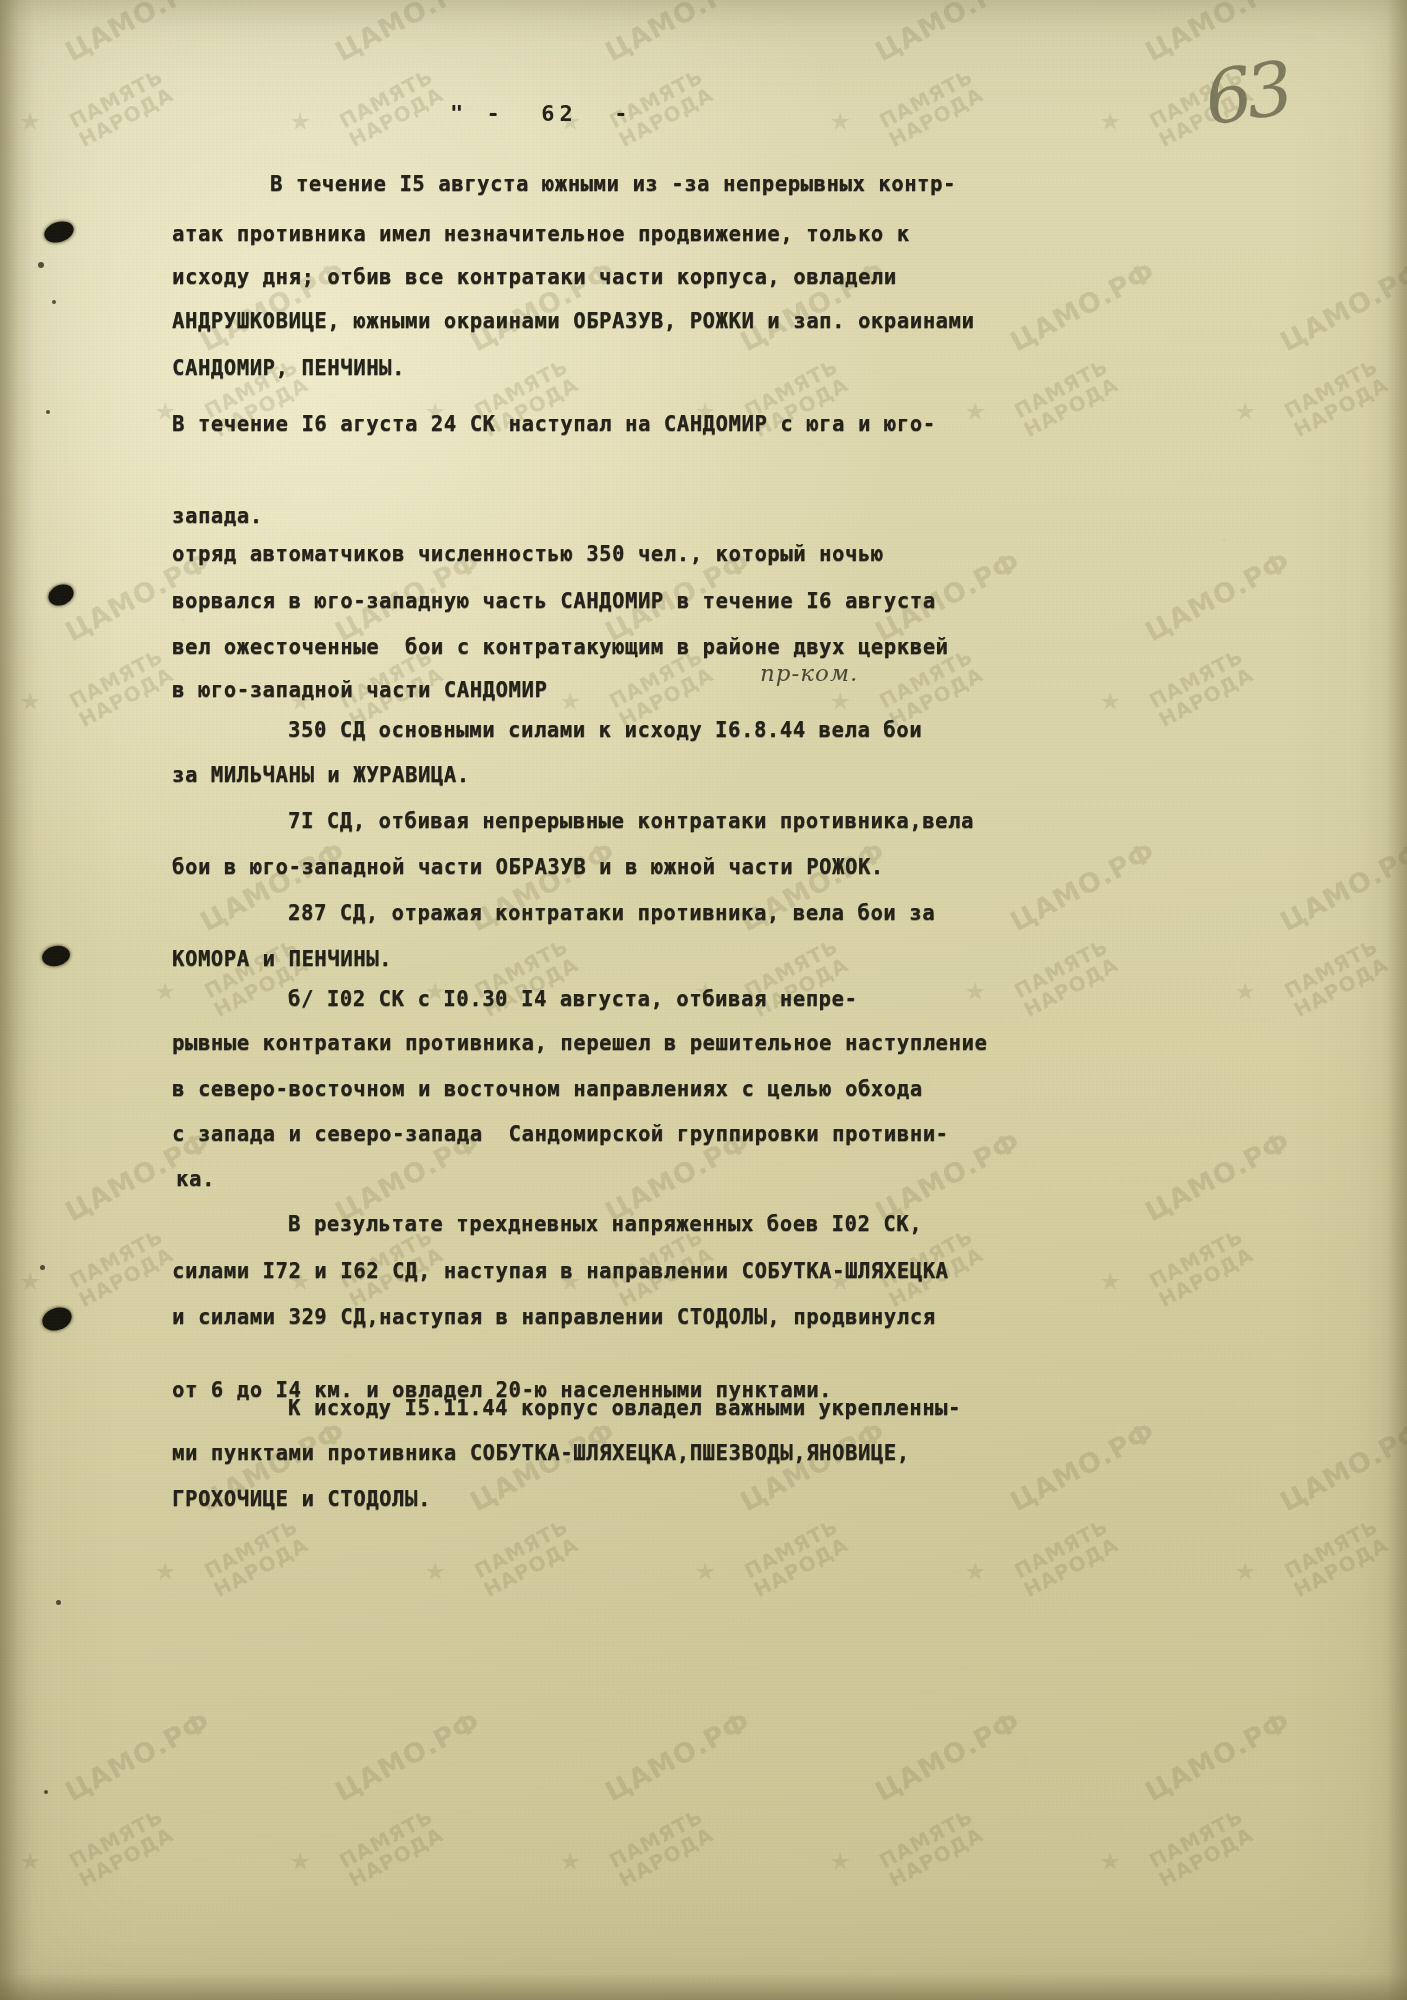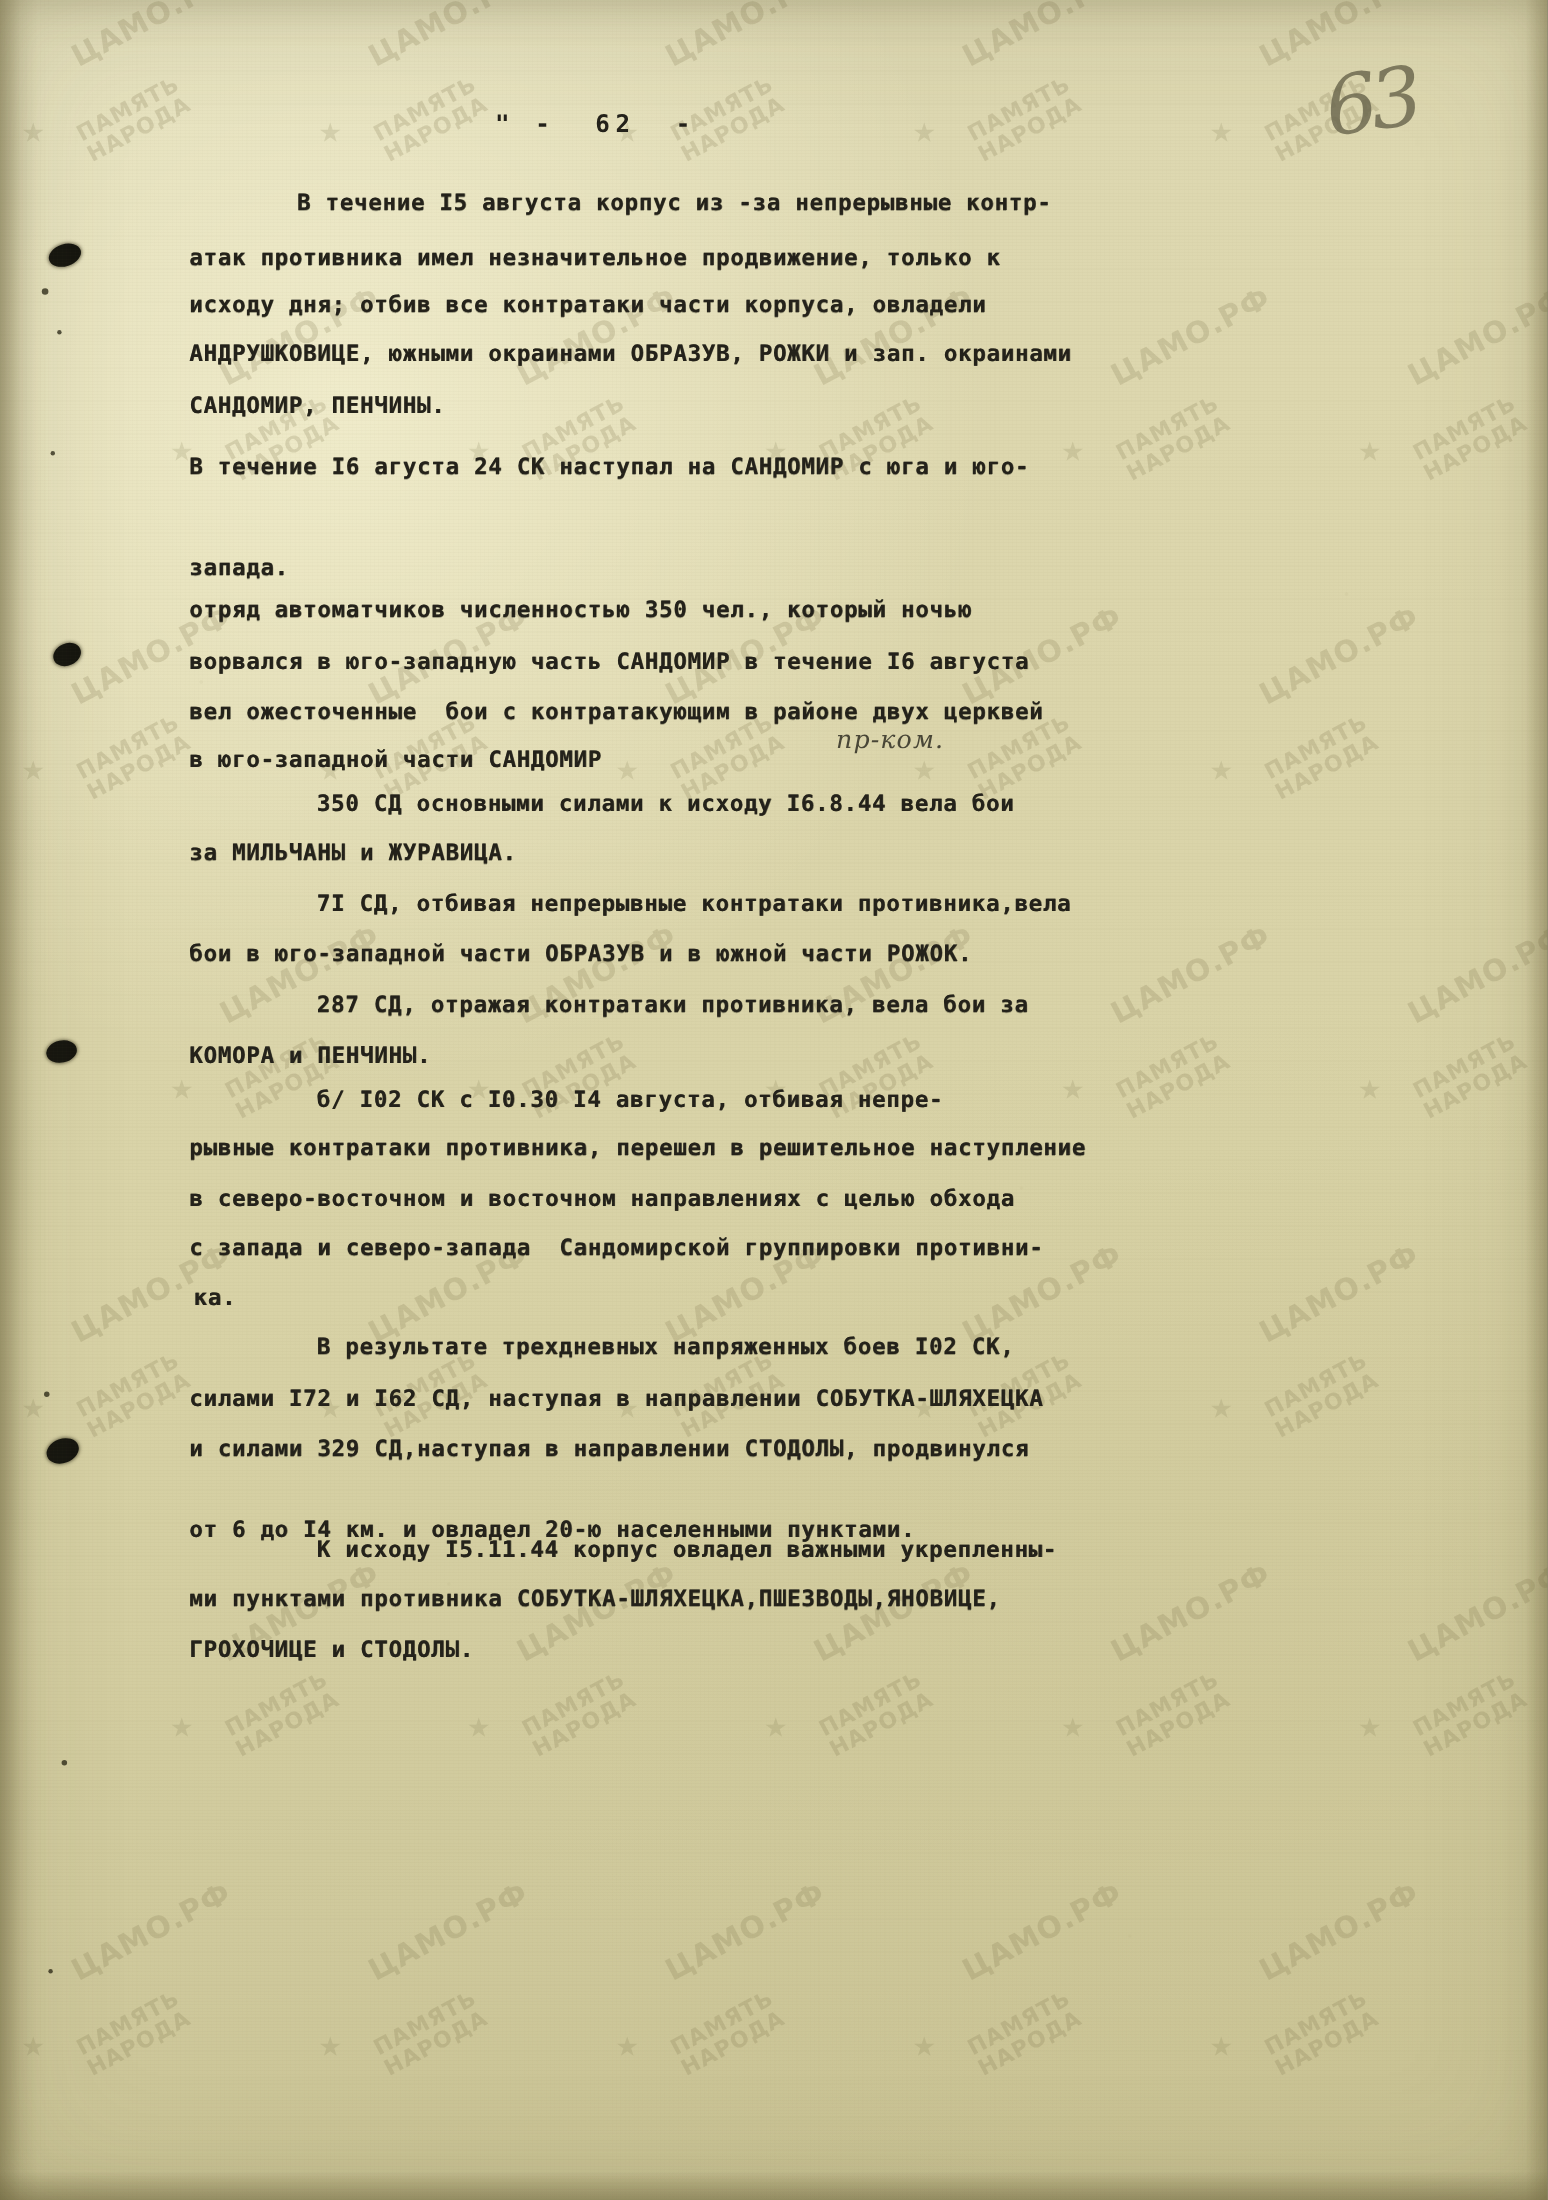--- a/index.html
+++ b/index.html
@@ -277,21 +277,21 @@
       <div class="wm wm-camo" style="left: 870px; top: 1780px; transform: rotate(-28deg);">ЦАМО.РФ</div>
       <div class="wm wm-pamyat" style="left: 876px; top: 1854px; transform: rotate(-28deg);"><span>ПАМЯТЬ</span><br><span>НАРОДА</span></div>
       <div class="wm-star" style="left: 830px; top: 1838px;">★</div>
       <div class="wm wm-camo" style="left: 1140px; top: 1780px; transform: rotate(-28deg);">ЦАМО.РФ</div>
       <div class="wm wm-pamyat" style="left: 1146px; top: 1854px; transform: rotate(-28deg);"><span>ПАМЯТЬ</span><br><span>НАРОДА</span></div>
       <div class="wm-star" style="left: 1100px; top: 1838px;">★</div>
     </div>
 
   <div id="doc">
     <div class="pagehdr">" -  62  -</div>
-  <div class="tline" style="left: 270px; top: 172px;">В течение I5 августа корпус из -за непрерывные контр-</div>
+  <div class="tline" style="left: 270px; top: 172px;">В течение I5 августа южными из -за непрерывных контр-</div>
       <div class="tline" style="left: 172px; top: 222px;">атак противника имел незначительное продвижение, только к</div>
       <div class="tline" style="left: 172px; top: 265px;">исходу дня; отбив все контратаки части корпуса, овладели</div>
       <div class="tline" style="left: 172px; top: 309px;">АНДРУШКОВИЦЕ, южными окраинами ОБРАЗУВ, РОЖКИ и зап. окраинами</div>
       <div class="tline" style="left: 172px; top: 356px;">САНДОМИР, ПЕНЧИНЫ.</div>
       <div class="tline" style="left: 172px; top: 412px;">В течение I6 агуста 24 СК наступал на САНДОМИР с юга и юго-</div>
       <div class="tline" style="left: 172px; top: 456px; margin-top: 48px;">запада.</div>
       <div class="tline" style="left: 172px; top: 542px;">отряд автоматчиков численностью 350 чел., который ночью</div>
       <div class="tline" style="left: 172px; top: 589px;">ворвался в юго-западную часть САНДОМИР в течение I6 августа</div>
       <div class="tline" style="left: 172px; top: 635px;">вел ожесточенные  бои с контратакующим в районе двух церквей</div>
       <div class="tline" style="left: 172px; top: 678px;">в юго-западной части САНДОМИР</div>

